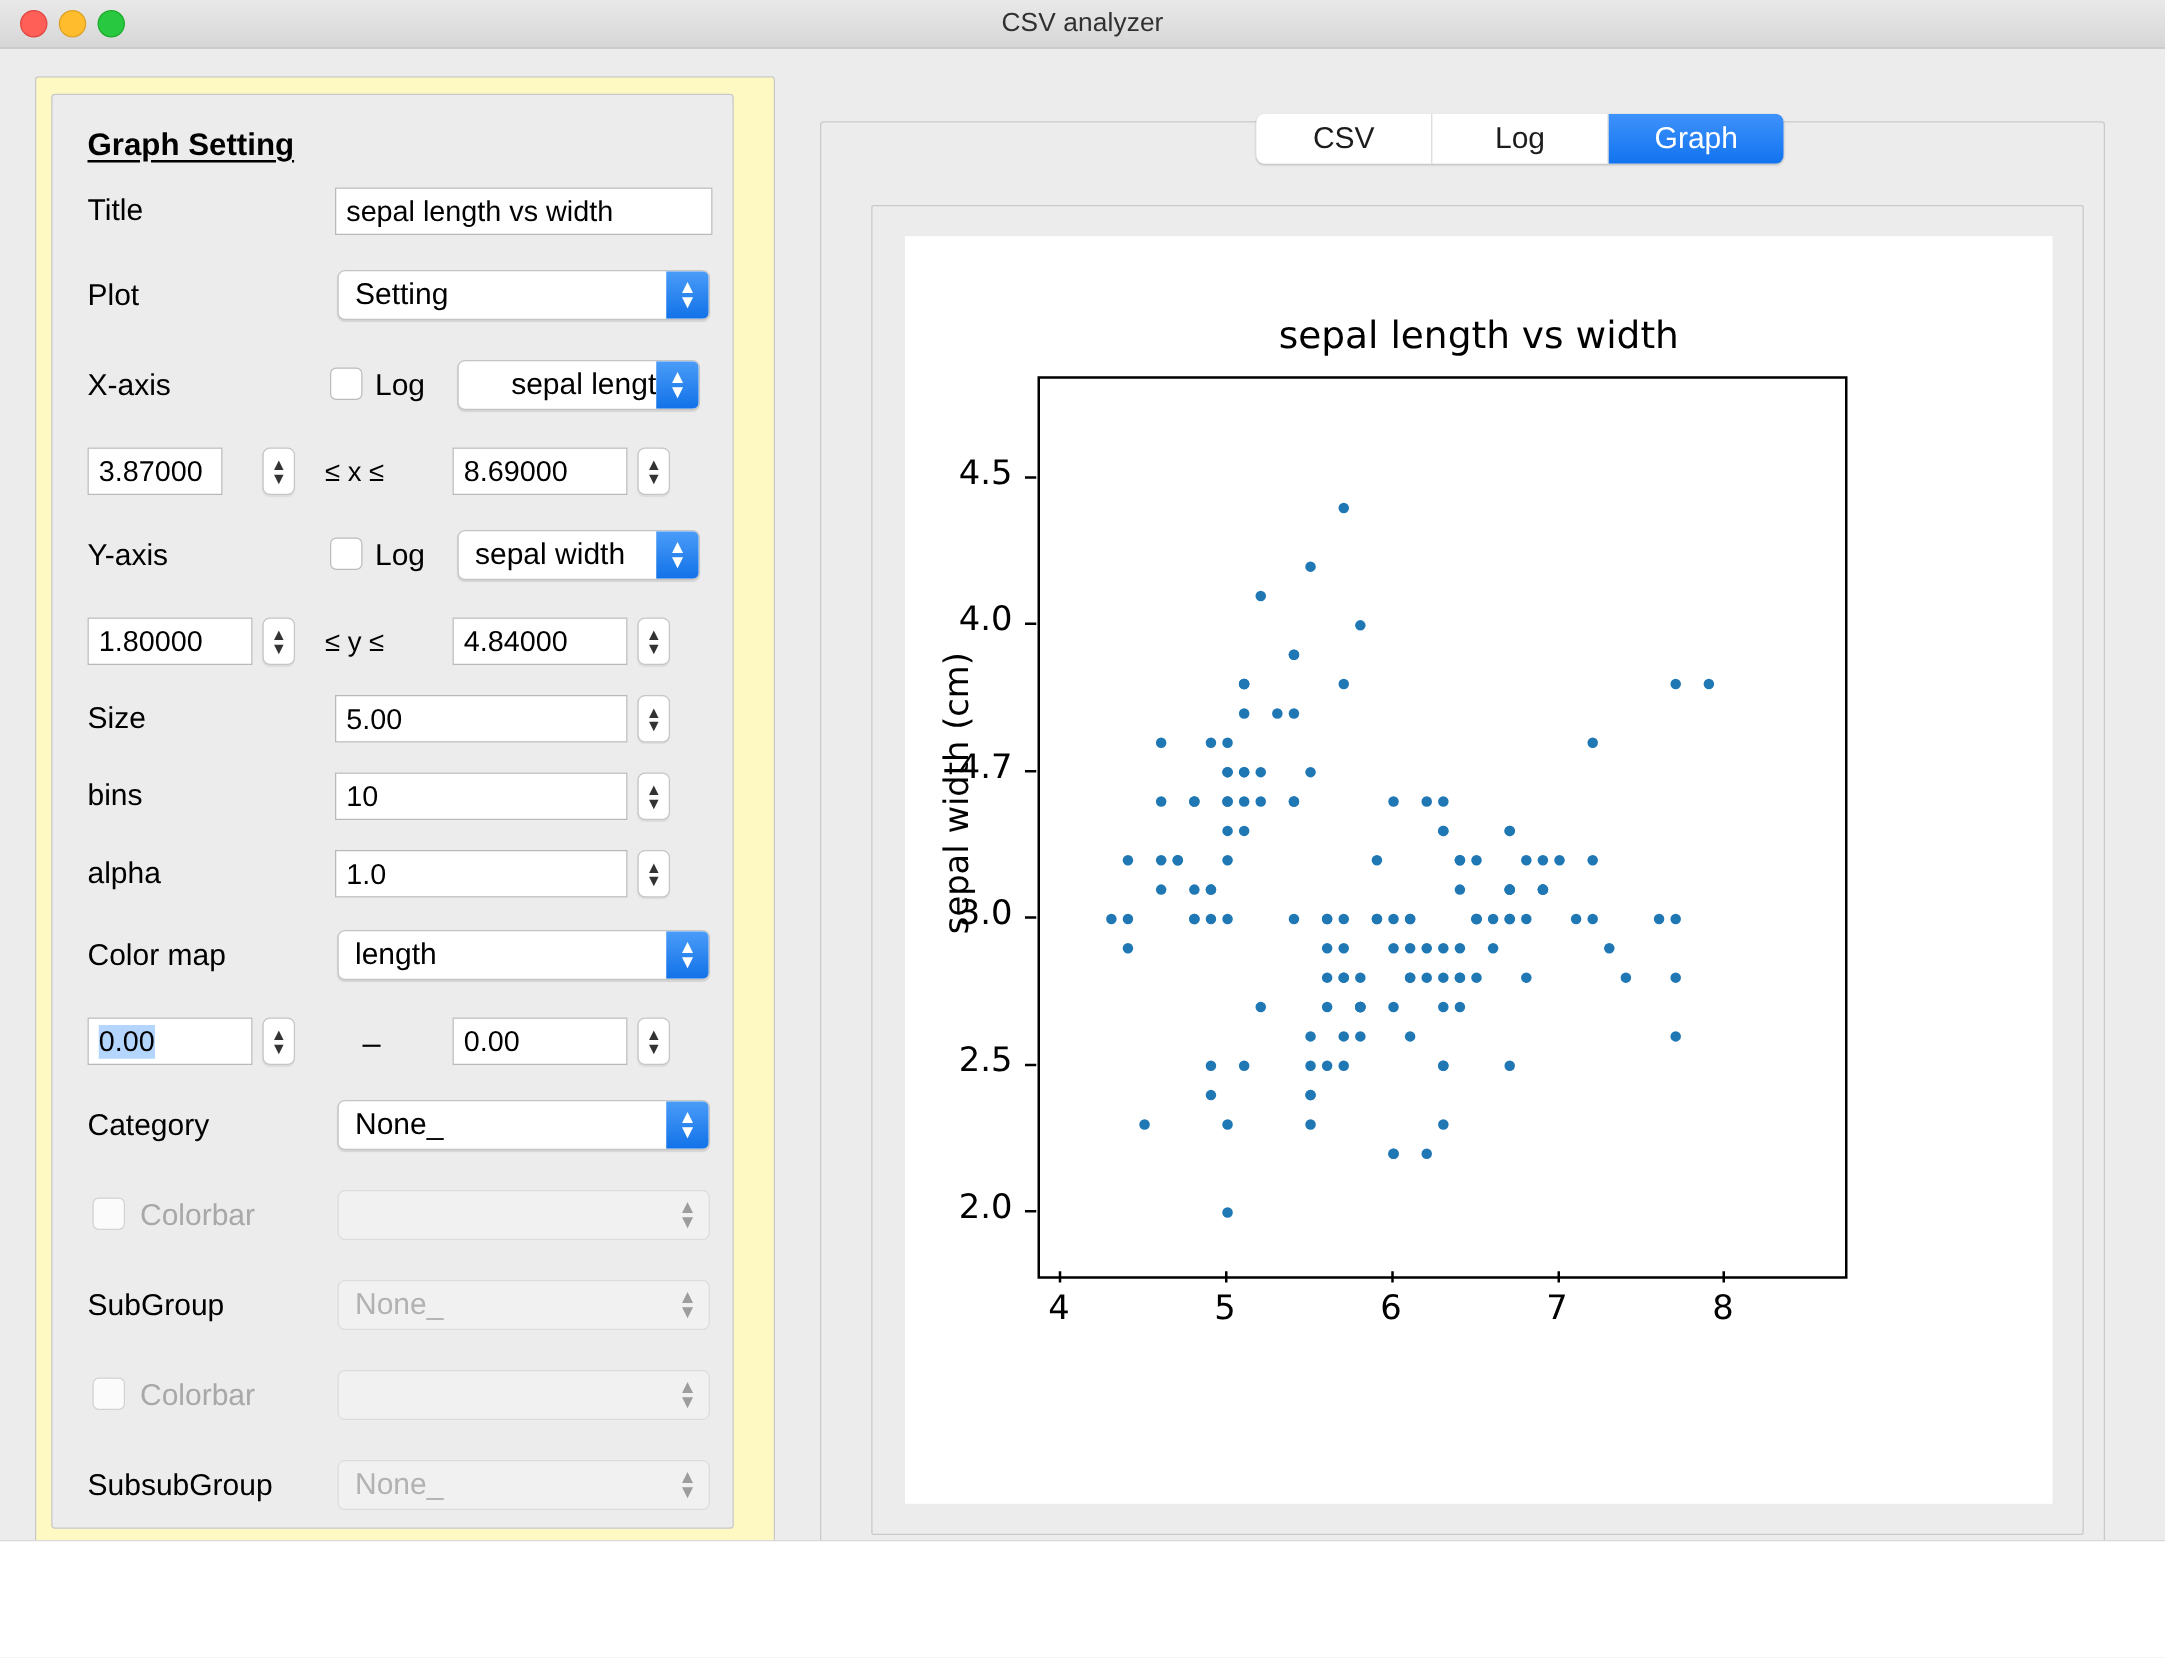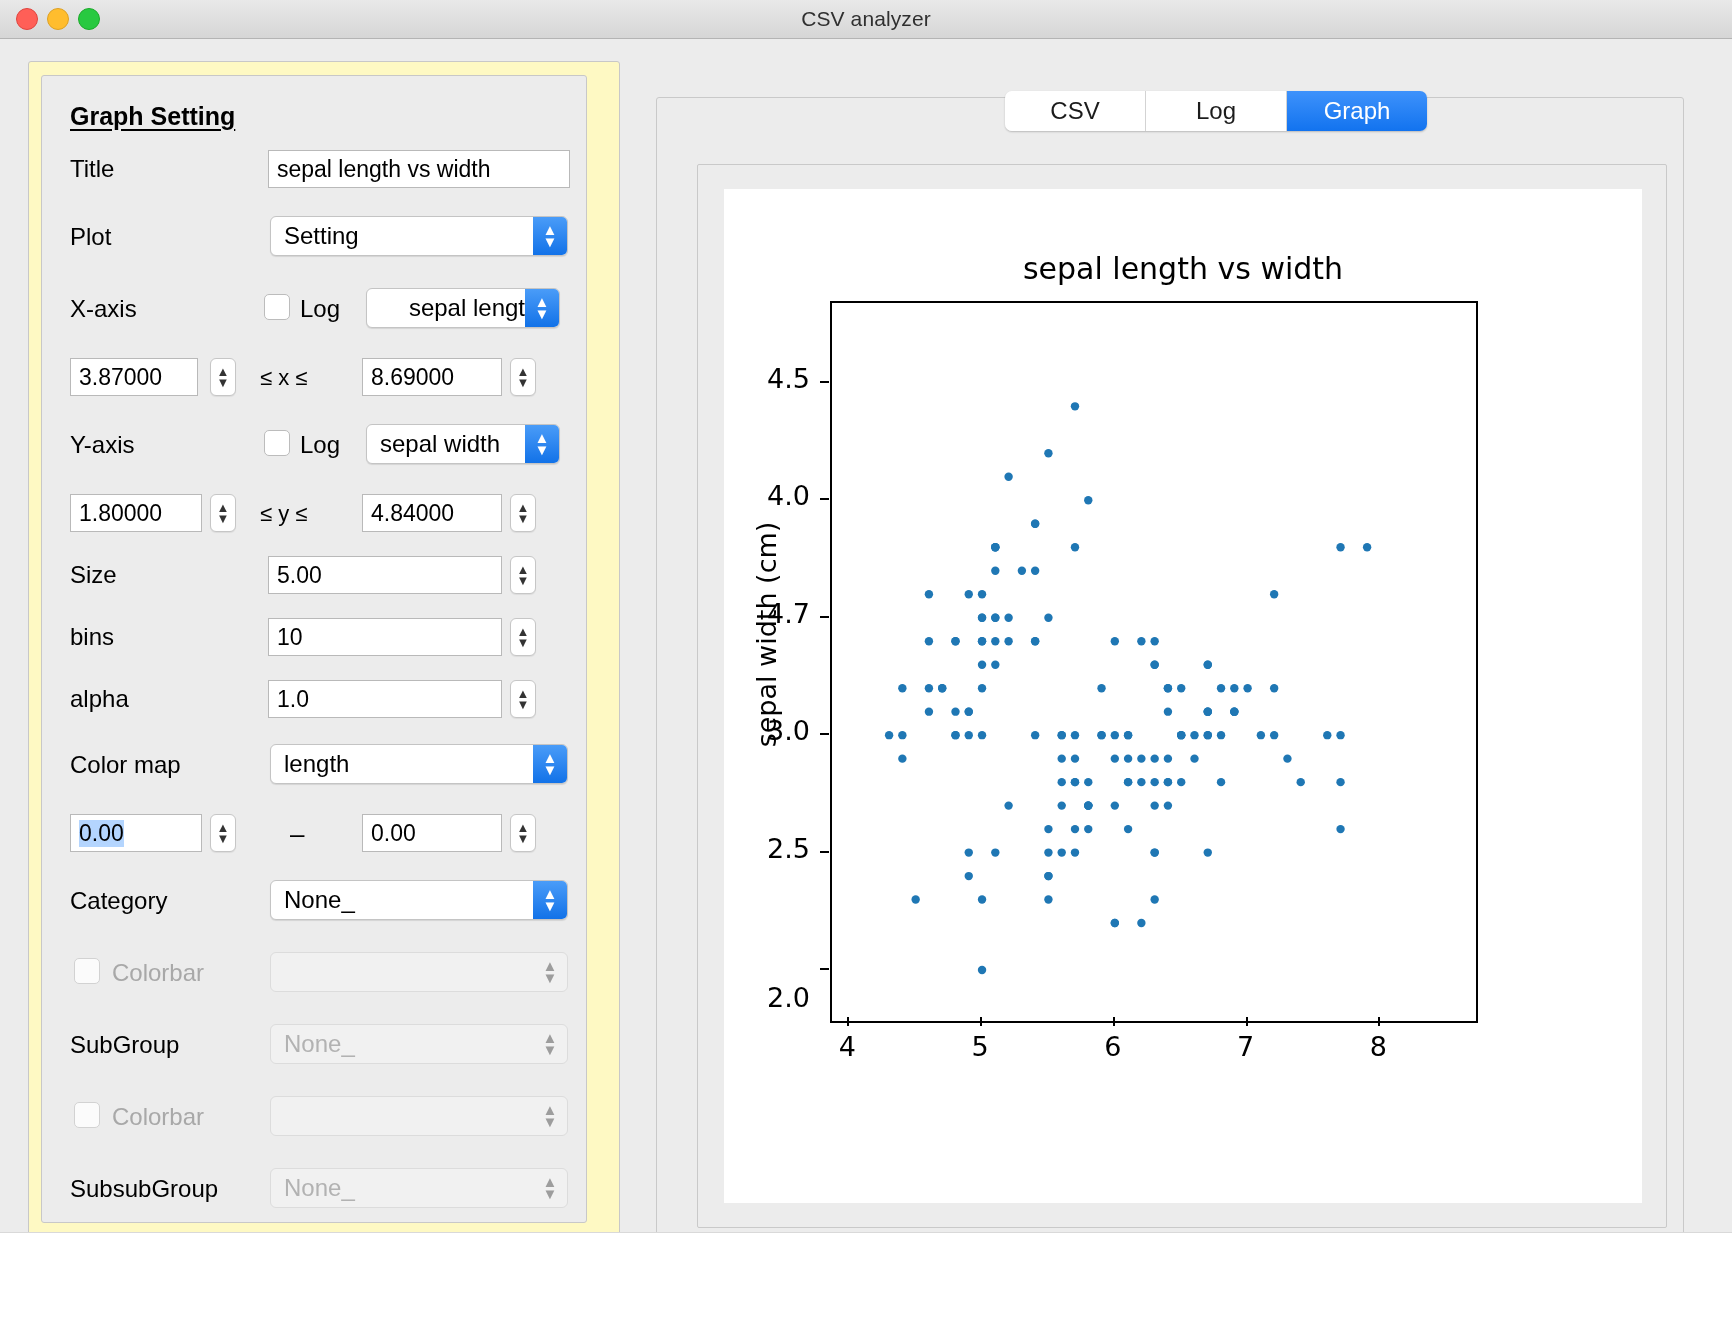--- a/index.html
+++ b/index.html
@@ -401,21 +401,21 @@
           <div class="popup" style="left:324px; top:0px; width:194px;text-align:right;">
             <span class="popup-text">sepal lengt</span>
             <span class="popup-arrows">
               <span class="ar">▲</span>
                 <span class="ar">▼</span>
             </span>
           </div>
         </div>
 
         <div class="row" style="top:280px;">
-          <div class="text-input" style="left:28px; top:2px; width:128px;">3.87000</div>
+          <div class="text-input" style="left:28px; top:2px; width:108px;">3.87000</div>
           <div class="stepper" style="left:168px; top:2px;">
             <span class="ar">▲</span>
               <span class="ar">▼</span>
           </div>
           <div class="op" style="left:218px; top:9px;">≤  x  ≤</div>
           <div class="text-input" style="left:320px; top:2px; width:140px;">8.69000</div>
           <div class="stepper" style="left:468px; top:2px;">
             <span class="ar">▲</span>
               <span class="ar">▼</span>
           </div>
@@ -726,21 +726,21 @@
                   <circle cx="375.77" cy="361.70" r="4.2" fill="#1f77b4"></circle>
                   <circle cx="375.77" cy="432.16" r="4.2" fill="#1f77b4"></circle>
                   <circle cx="322.66" cy="549.59" r="4.2" fill="#1f77b4"></circle>
                   <circle cx="349.21" cy="432.16" r="4.2" fill="#1f77b4"></circle>
                   <circle cx="309.38" cy="338.21" r="4.2" fill="#1f77b4"></circle>
                   <circle cx="269.54" cy="432.16" r="4.2" fill="#1f77b4"></circle>
                 </svg>
             </div>
 
             <div id="ytick-group">
-                <div class="ytick-label" style="left: 14px; width: 72px; top: 761.026px; margin-top: 32px;">2.0</div>
+                <div class="ytick-label" style="left: 14px; width: 72px; top: 761.026px;">2.0</div>
                 <div class="tickmark-y" style="left: 96px; top: 779.026px;"></div>
                 <div class="ytick-label" style="left: 14px; width: 72px; top: 643.592px;">2.5</div>
                 <div class="tickmark-y" style="left: 96px; top: 661.592px;"></div>
                 <div class="ytick-label" style="left: 14px; width: 72px; top: 526.158px;">3.0</div>
                 <div class="tickmark-y" style="left: 96px; top: 544.158px;"></div>
                 <div class="ytick-label" style="left: 14px; width: 72px; top: 408.724px;">4.7</div>
                 <div class="tickmark-y" style="left: 96px; top: 426.724px;"></div>
                 <div class="ytick-label" style="left: 14px; width: 72px; top: 291.289px;">4.0</div>
                 <div class="tickmark-y" style="left: 96px; top: 309.289px;"></div>
                 <div class="ytick-label" style="left: 14px; width: 72px; top: 173.855px;">4.5</div>

